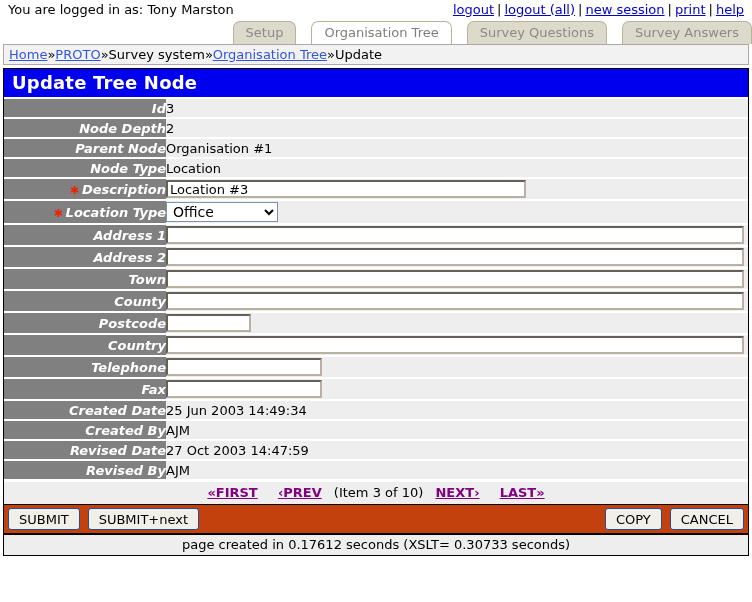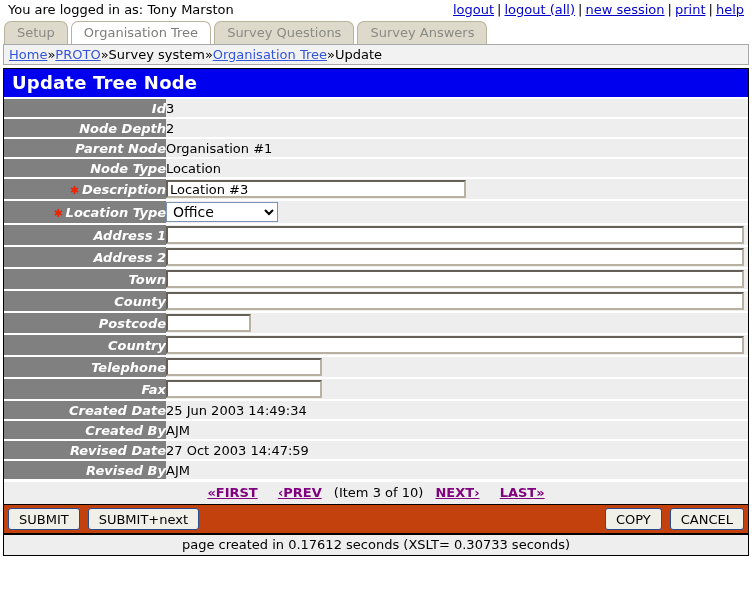--- a/index.html
+++ b/index.html
@@ -10,21 +10,21 @@
     font-size:13px;color:#000;
   }
   a{color:#0000cc;}
   
   .topbar{height:18px;padding:0 8px;display:flex;align-items:center;justify-content:space-between;font-size:13px;}
   .login-text{white-space:nowrap;}
   .toplinks{white-space:nowrap;}
   .toplinks a{color:#0000cc;text-decoration:underline;}
   .toplinks .sep{color:#000;text-decoration:none;padding:0 3px;}
   
-  .tabstrip{height:26px;padding:0 0 0 4px;display:flex;align-items:flex-end;gap:3px;position:relative;}
+  .tabstrip{height:26px;padding:0 0 0 4px;display:flex;align-items:flex-end;gap:15px;position:relative;justify-content:flex-end;}
   .tab{
     height:22px;line-height:21px;padding:0 12px;
     background:#dedacb;color:#8a8a86;
     border:1px solid #b9b39e;border-bottom:none;
     border-radius:7px 7px 0 0;font-size:13px;white-space:nowrap;
   }
   .tab.active{background:#ffffff;color:#7d7d79;border-color:#b9b39e;position:relative;z-index:3;}
   
   .crumbwrap{padding:0 3px;}
   .crumb{
@@ -51,21 +51,21 @@
   input.txt{
     font-family:"DejaVu Sans","Liberation Sans",sans-serif;font-size:13px;
     height:18px;padding:0 2px;margin:1px 0;
     border:2px inset #b8b0a0;background:#ffffff;color:#000;box-sizing:border-box;
   }
   select.sel{
     font-family:"DejaVu Sans","Liberation Sans",sans-serif;font-size:14px;
     height:20px;margin:1px 0;border:1px solid #7a93b5;background:#fff;
     padding-left:2px;box-sizing:border-box;
   }
-  .w-desc{width:300px;}
+  .w-desc{width:360px;}
   .w-full{width:578px;}
   .w-sm{width:85px;}
   .w-md{width:156px;}
   .w-sel{width:112px;}
   
   .pager{
     background:#eeeeee;text-align:center;padding:3px 0 4px 0;font-size:13px;
     border-top:1px solid #ffffff;
   }
   .pager a{color:#800080;font-weight:bold;text-decoration:underline;margin:0 8px;}

